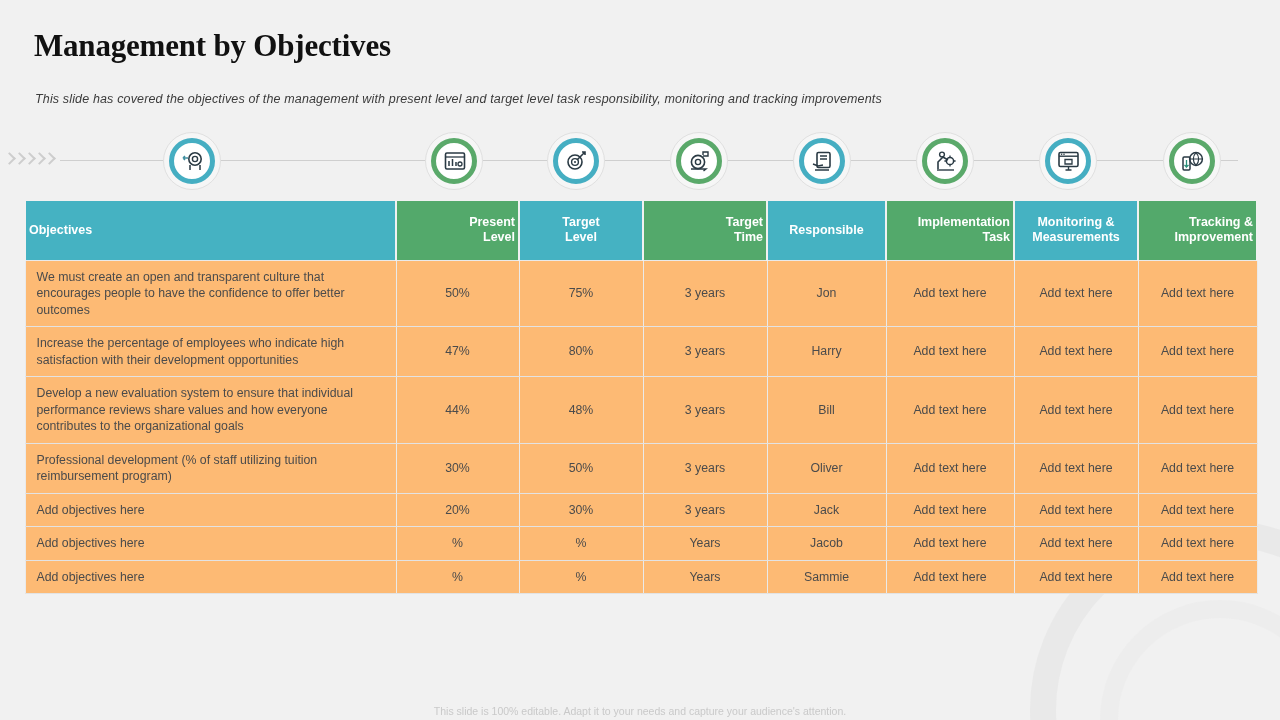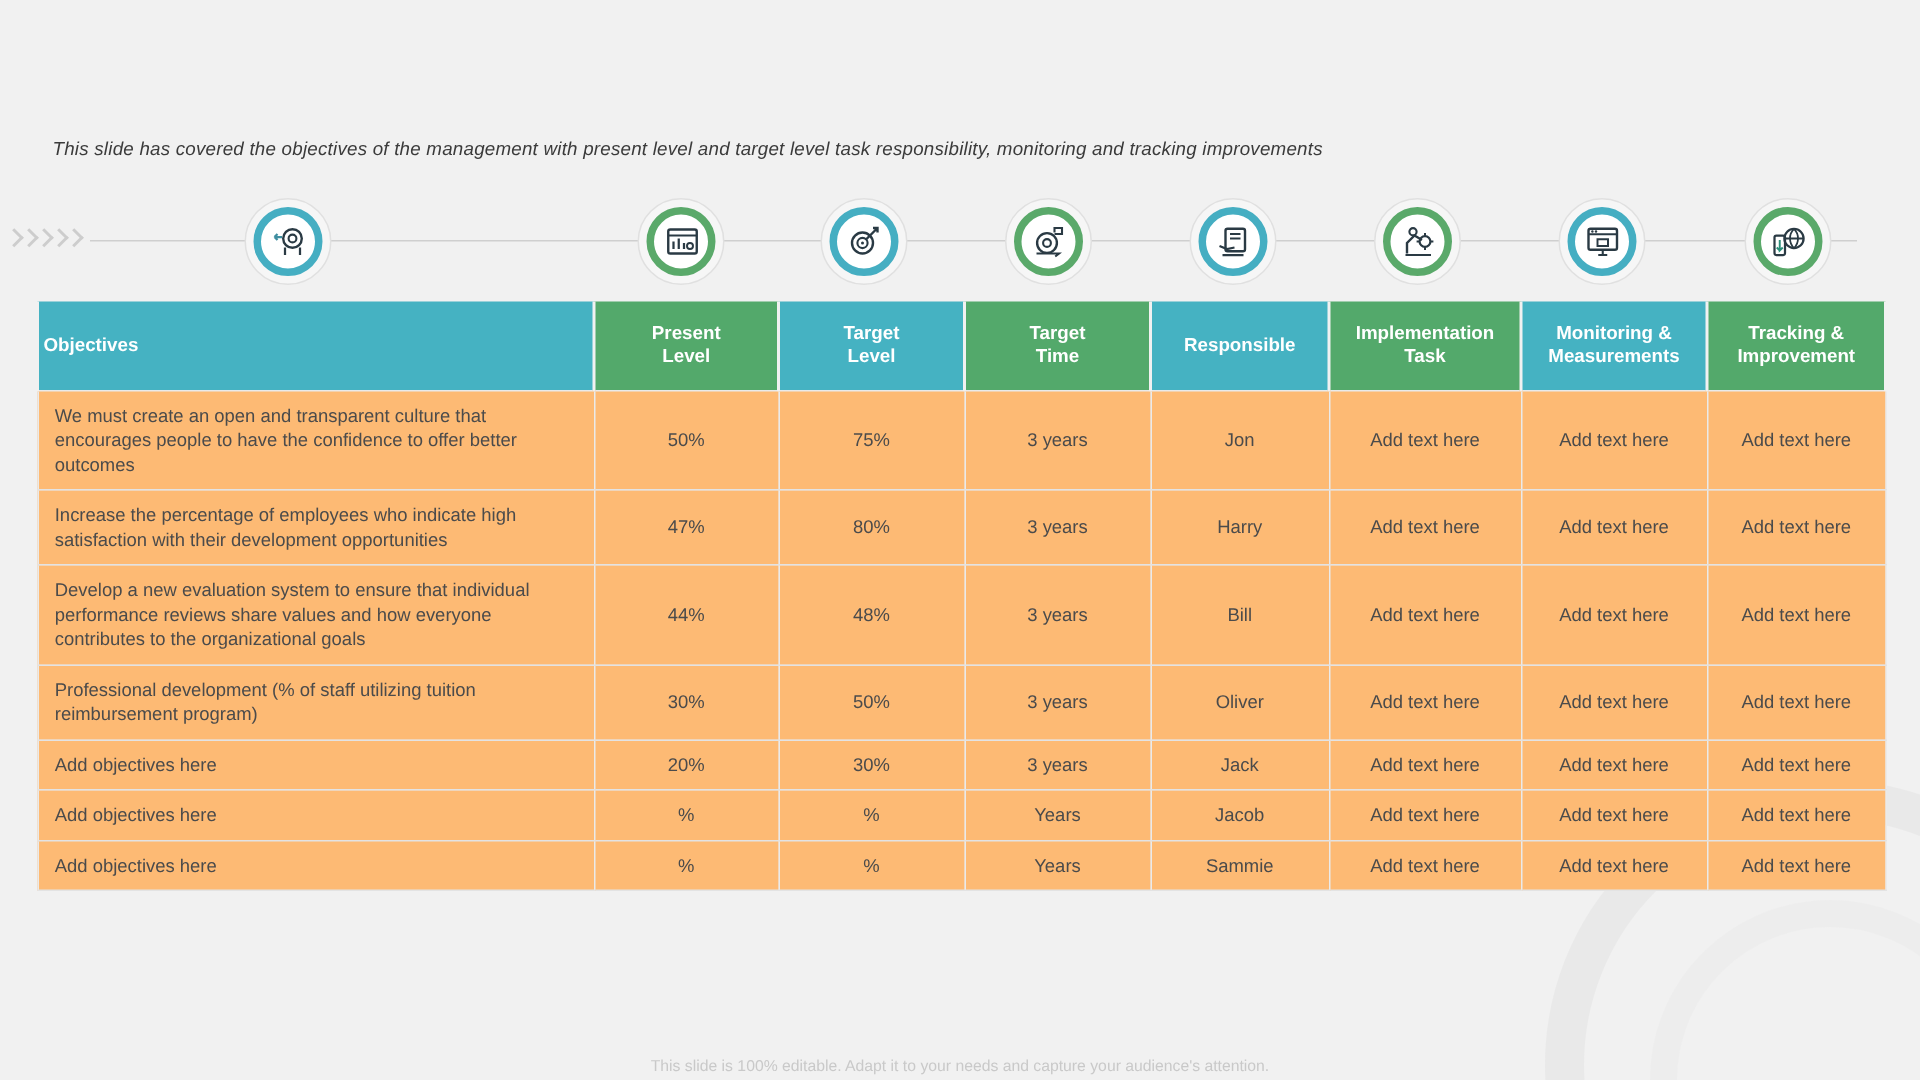--- a/index.html
+++ b/index.html
@@ -120,21 +120,21 @@
     font-size: 12.5px;
     font-weight: bold;
     line-height: 15px;
     text-align: center;
     height: 59px;
     padding: 4px 3px;
     border-left: 2px solid #f1f1f1;
     border-right: 2px solid #f1f1f1;
   }
   table.mbo th.teal  { background: #45b2c2; }
-  table.mbo th.green { background: #53a96b; }
+  table.mbo th.green { background: #53a96b; text-align: right; }
   table.mbo th.col-objectives { text-align: left; }
 
   table.mbo td {
     background: #fdba74;
     border-bottom: 1px solid #e3e3e3;
     border-left: 1px solid #eaeaea;
     border-right: 1px solid #eaeaea;
     font-size: 12.3px;
     color: #4b4b4b;
     line-height: 16.5px;
@@ -159,20 +159,21 @@
   }
 </style>
 </head>
 <body>
 
 <div class="slide">
 
   <div class="watermark"></div>
   <div class="watermark2"></div>
 
+  <div class="page-title">Management by Objectives</div>
   <div class="page-subtitle">This slide has covered the objectives of the management with present level and target level task responsibility, monitoring and tracking improvements</div>
 
   <div class="icon-strip">
     <div class="strip-line"></div>
     <div class="chevrons">
         <span class="chev"></span>
         <span class="chev"></span>
         <span class="chev"></span>
         <span class="chev"></span>
         <span class="chev"></span>

